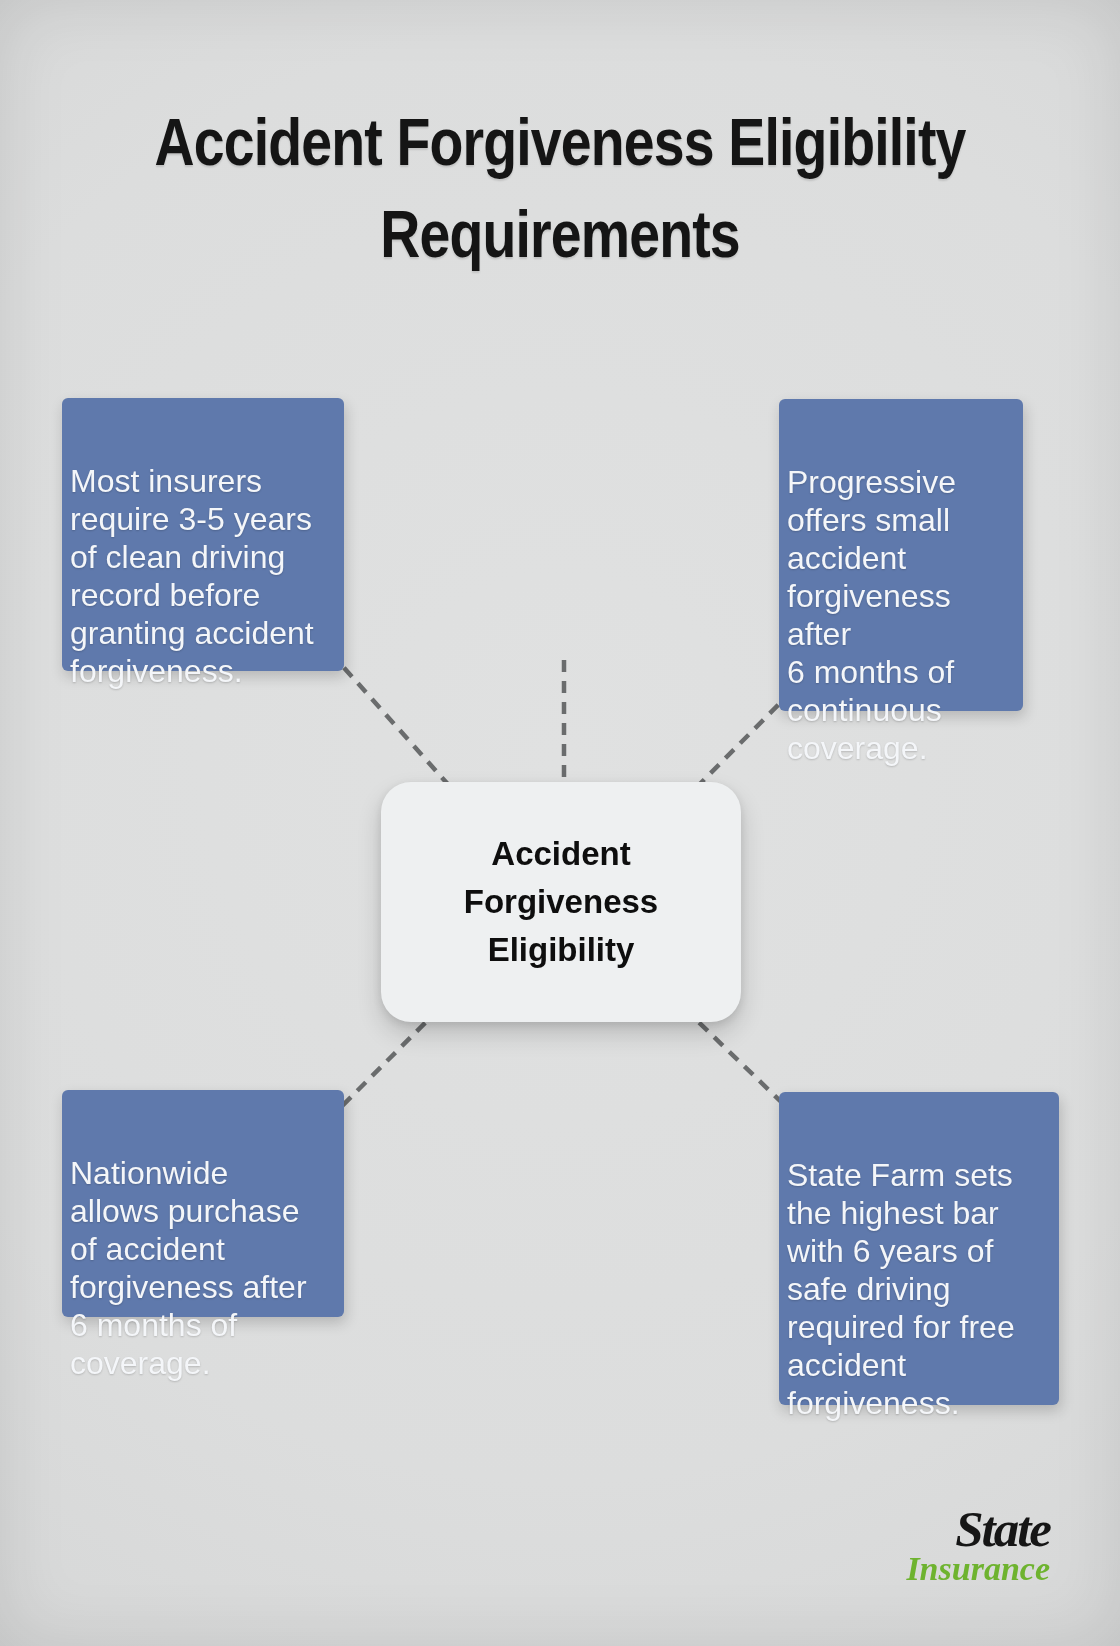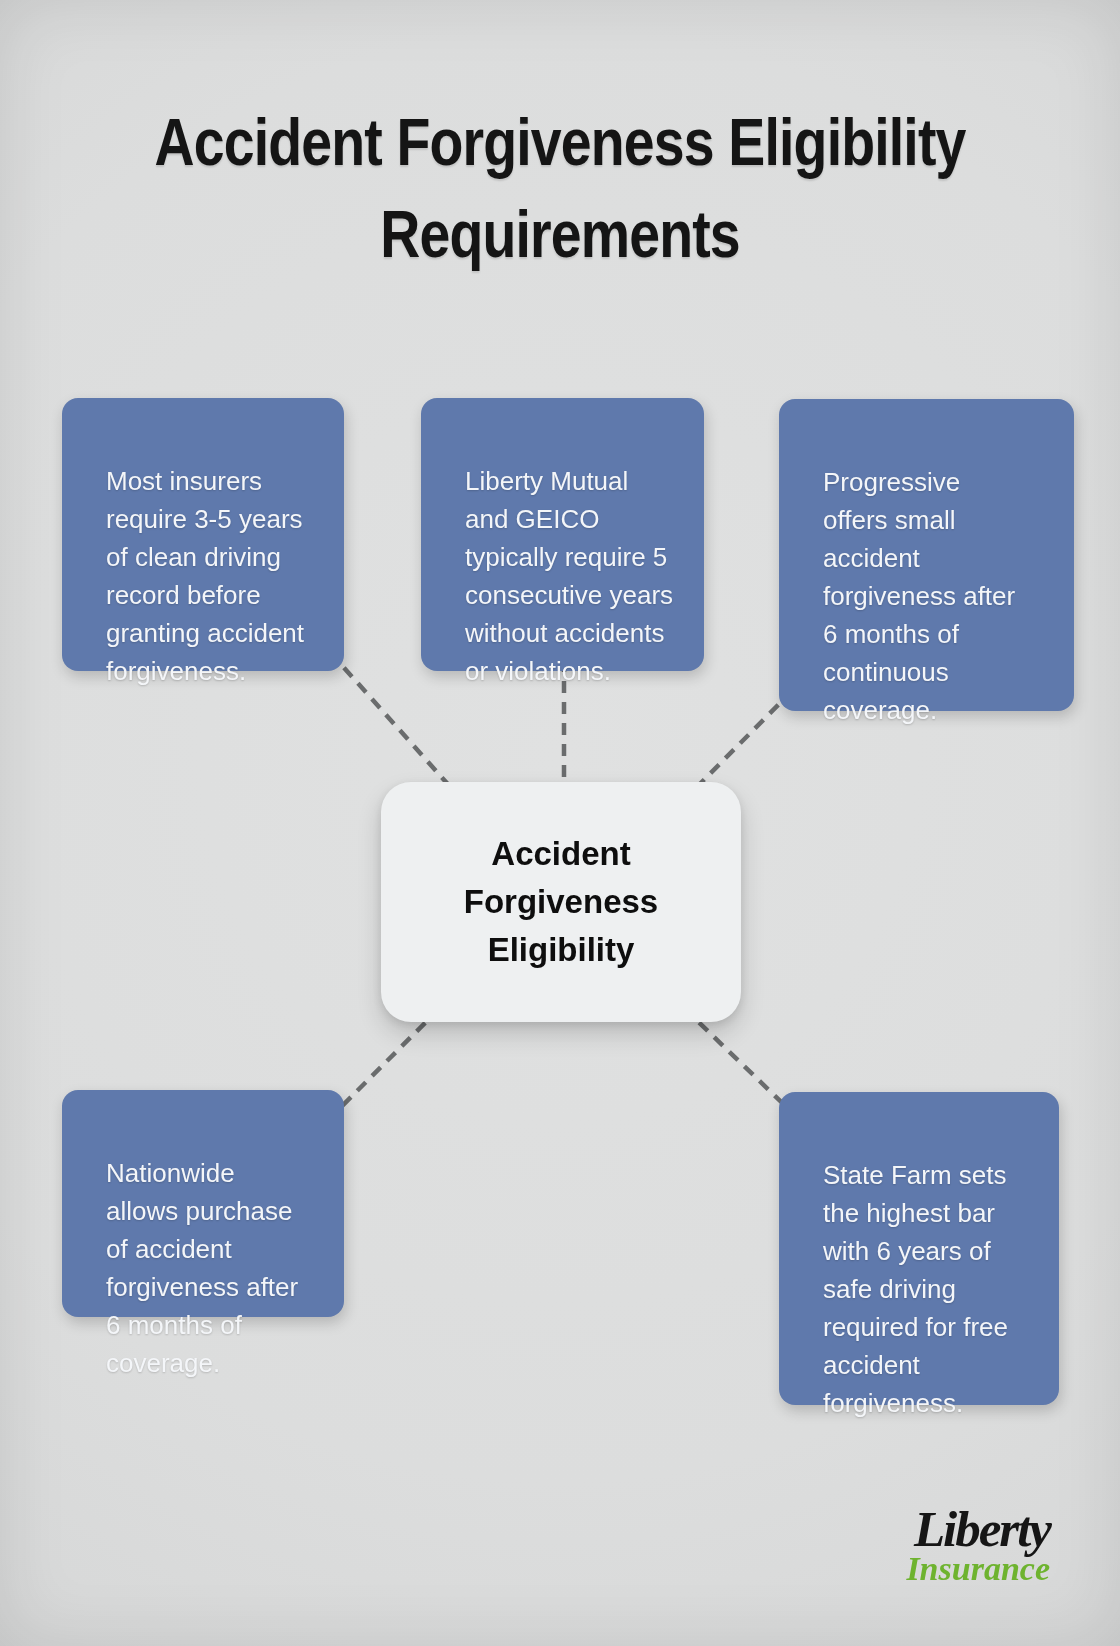--- a/index.html
+++ b/index.html
@@ -35,34 +35,34 @@
     z-index:1;
   }
   .connectors line{
     stroke:#6a6c6d;
     stroke-width:4.5;
     stroke-dasharray:12 9;
   }
   .card{
     position:absolute;
     background:#5f79ac;
-    border-radius:16px;
+    border-radius:6px;
     color:#f4f6f9;
-    font-size:26px;
+    font-size:32px;
     line-height:38px;
-    padding:26px 14px 0 44px;
+    padding:26px 14px 0 8px;
     box-sizing:border-box;
     white-space:pre-line;
     z-index:2;
     box-shadow:2px 6px 14px rgba(0,0,0,0.18);
     text-shadow:0 1px 2px rgba(0,0,0,0.18);
   }
   .card-top-left   {left:62px;  top:398px;  width:282px; height:273px;}
   .card-top-mid    {left:421px; top:398px;  width:283px; height:273px;}
-  .card-top-right  {left:779px; top:399px;  width:295px; height:312px;}
+  .card-top-right  {left:779px; top:399px;  width:244px; height:312px;}
   .card-bottom-left{left:62px;  top:1090px; width:282px; height:227px;}
   .card-bottom-right{left:779px;top:1092px; width:280px; height:313px;}
   .center-node{
     position:absolute;
     left:381px;top:782px;width:360px;height:240px;
     background:#eef0f1;
     border-radius:30px;
     z-index:2;
     display:flex;align-items:center;justify-content:center;
     text-align:center;
@@ -114,28 +114,20 @@
 
   <div class="card card-top-left">
     <span>Most insurers
 require 3-5 years
 of clean driving
 record before
 granting accident
 forgiveness.</span>
   </div>
 
-  <div class="card card-top-mid">
-    <span>Liberty Mutual
-and GEICO
-typically require 5
-consecutive years
-without accidents
-or violations.</span>
-  </div>
 
   <div class="card card-top-right">
     <span>Progressive
 offers small
 accident
 forgiveness after
 6 months of
 continuous
 coverage.</span>
   </div>
@@ -159,17 +151,17 @@
     <span>State Farm sets
 the highest bar
 with 6 years of
 safe driving
 required for free
 accident
 forgiveness.</span>
   </div>
 
   <div class="logo">
-    <span class="logo-name">Liberty</span>
+    <span class="logo-name">State</span>
     <span class="logo-sub">Insurance</span>
   </div>
 
 </div>
 
 </body></html>

